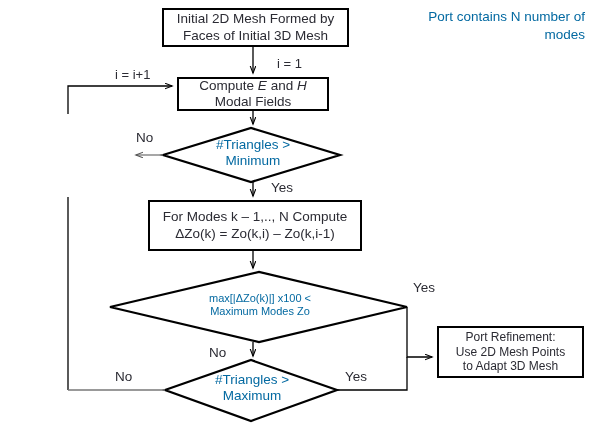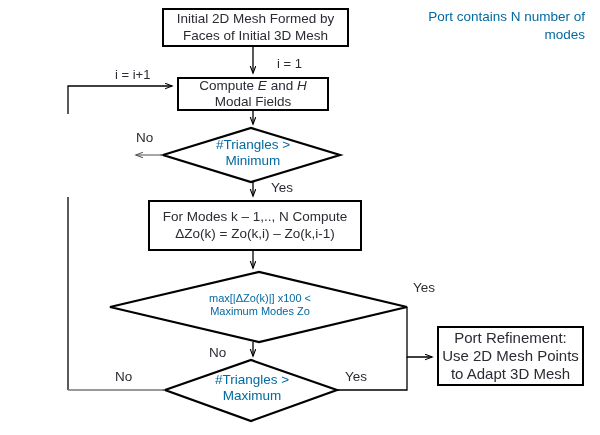--- a/index.html
+++ b/index.html
@@ -59,21 +59,21 @@
     line-height: 1.3;
     text-align: right;
   }
   .it { font-style: italic; }
 
   
   #box-initial-mesh { left: 162px; top: 8px;   width: 187px; height: 39px;  font-size: 13.5px; }
   #box-compute-fields { left: 177px; top: 77px; width: 152px; height: 34px; font-size: 13.5px; }
   #box-compute-errors { left: 16px; top: 114px; width: 113px; height: 83px; font-size: 13px; }
   #box-for-modes { left: 148px; top: 200px; width: 214px; height: 51px; font-size: 13.5px; }
-  #box-port-refinement { left: 437px; top: 326px; width: 147px; height: 60px; font-size: 15px; }
+  #box-port-refinement { left: 437px; top: 326px; width: 147px; height: 52px; font-size: 12px; }
 
   #lbl-d1 { left: 188px; top: 137px; width: 130px; font-size: 13.5px; }
   #lbl-d2 { left: 175px; top: 292px; width: 170px; font-size: 11px; }
   #lbl-d3 { left: 192px; top: 372px; width: 120px; font-size: 13.5px; }
 
   #el-i-eq-1   { left: 262px; top: 57px;  font-size: 13px; margin-left: 15px; }
   #el-i-plus-1 { left: 115px; top: 68px;  font-size: 13px; }
   #el-no-1     { left: 136px; top: 131px; font-size: 13.5px; }
   #el-yes-1    { left: 271px; top: 181px; font-size: 13.5px; }
   #el-yes-2    { left: 413px; top: 281px; font-size: 13.5px; }

